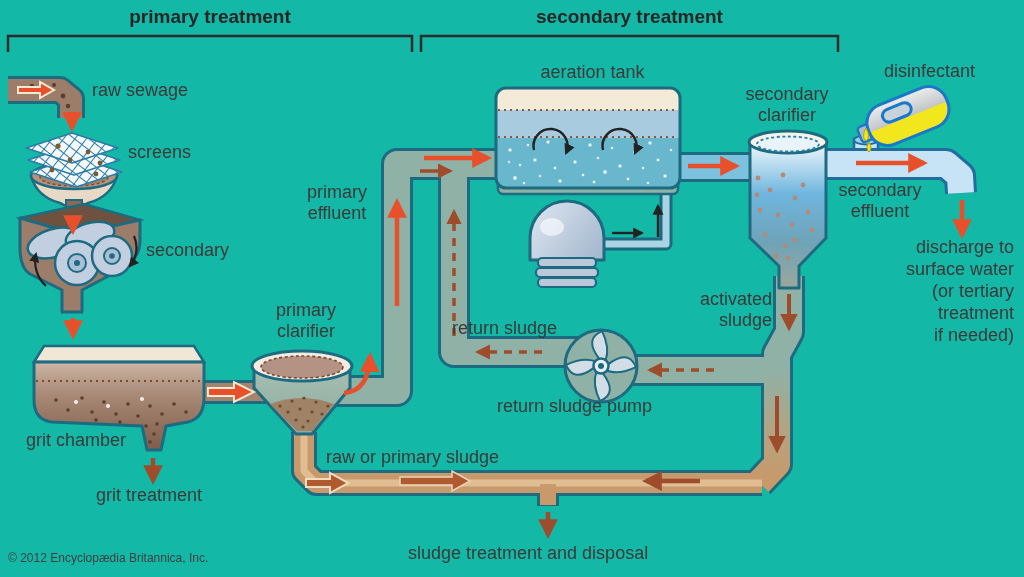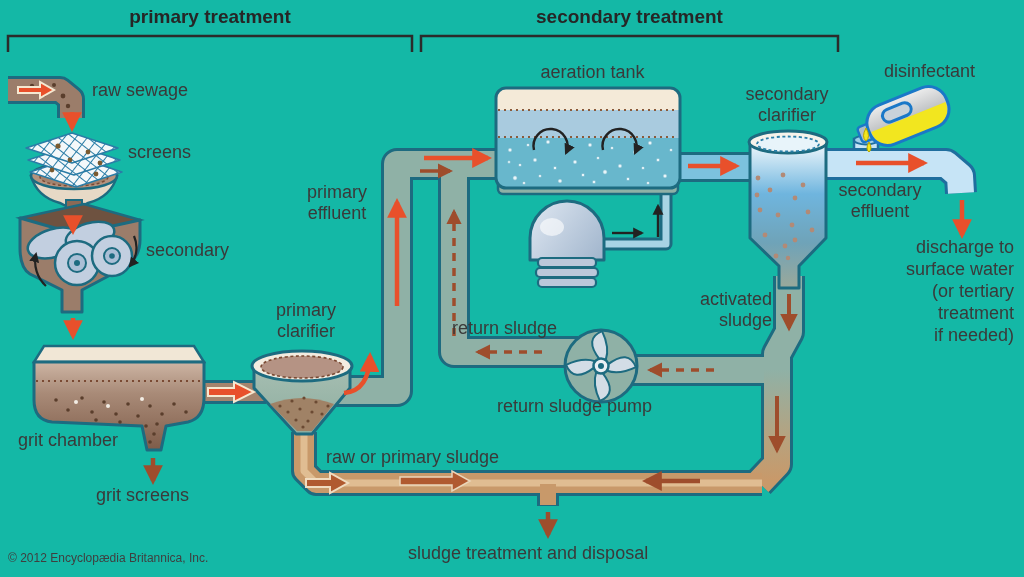--- a/index.html
+++ b/index.html
@@ -357,22 +357,22 @@
     <line x1="548" y1="512" x2="548" y2="535" stroke="#9E4D2C" stroke-width="4.5" marker-end="url(#mBrown)"></line>
   </g>
 </svg>
 
   <div class="hdr" style="left:8px;top:6px;width:404px;">primary treatment</div>
   <div class="hdr" style="left:421px;top:6px;width:417px;">secondary treatment</div>
 
   <div class="lbl" style="left:92px;top:80px;">raw sewage</div>
   <div class="lbl" style="left:128px;top:142px;">screens</div>
   <div class="lbl" style="left:146px;top:240px;">secondary</div>
-  <div class="lbl" style="left:18px;top:430px;">grit chamber</div>
-  <div class="lbl" style="left:96px;top:485px;">grit screens</div>
+  <div class="lbl" style="left:26px;top:430px;">grit chamber</div>
+  <div class="lbl" style="left:96px;top:485px;">grit treatment</div>
   <div class="lbl ctr" style="left:256px;top:300px;width:100px;">primary
 clarifier</div>
   <div class="lbl ctr" style="left:292px;top:182px;width:90px;">primary
 effluent</div>
   <div class="lbl ctr" style="left:520px;top:62px;width:145px;">aeration tank</div>
   <div class="lbl" style="left:452px;top:318px;">return sludge</div>
   <div class="lbl" style="left:497px;top:396px;">return sludge pump</div>
   <div class="lbl" style="left:326px;top:447px;">raw or primary sludge</div>
   <div class="lbl" style="left:408px;top:543px;">sludge treatment and disposal</div>
   <div class="lbl rgt" style="left:677px;top:289px;width:95px;">activated

